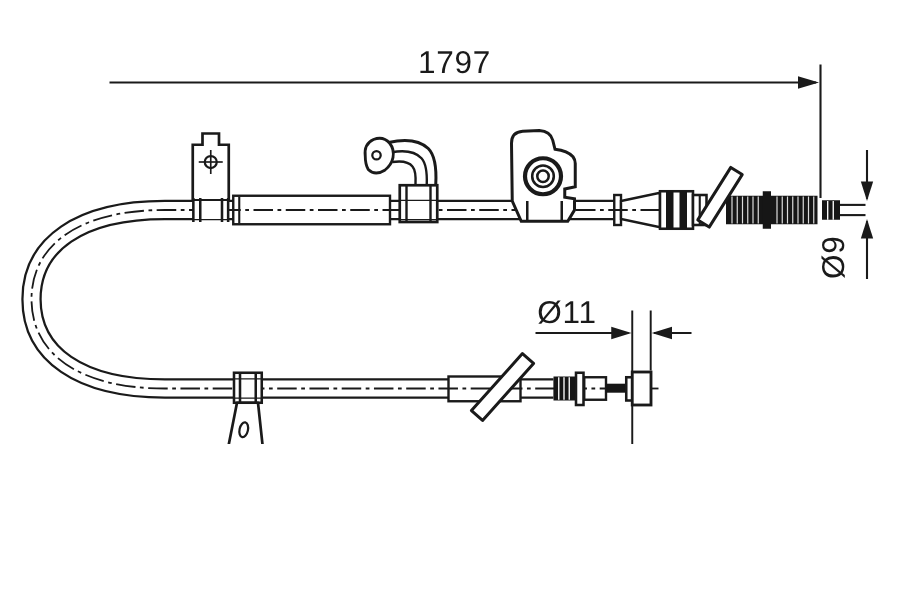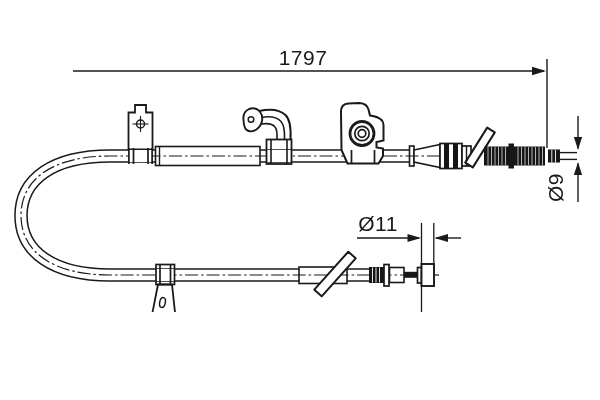--- a/index.html
+++ b/index.html
@@ -1,17 +1,17 @@
 <!DOCTYPE html>
 <html><head>
 <meta charset="utf-8">
 <style>
   html,body{margin:0;padding:0;background:#fff;}
   .canvas{position:relative;width:600px;height:296px;background:#ffffff;overflow:hidden;
-          font-family:"Liberation Sans", sans-serif;margin-top:16px;}
+          font-family:"Liberation Sans", sans-serif;}
   svg{display:block;}
   .dim-text{font-family:"Liberation Sans", sans-serif;font-size:21px;fill:#1a1a1a;letter-spacing:.5px;}
   .ln{stroke:#1a1a1a;fill:none;}
   .fillpart{fill:#ffffff;stroke:#1a1a1a;}
   .dark{fill:#161616;stroke:none;}
   .arrow{fill:#1a1a1a;stroke:none;}
 </style>
 </head>
 <body>
 

